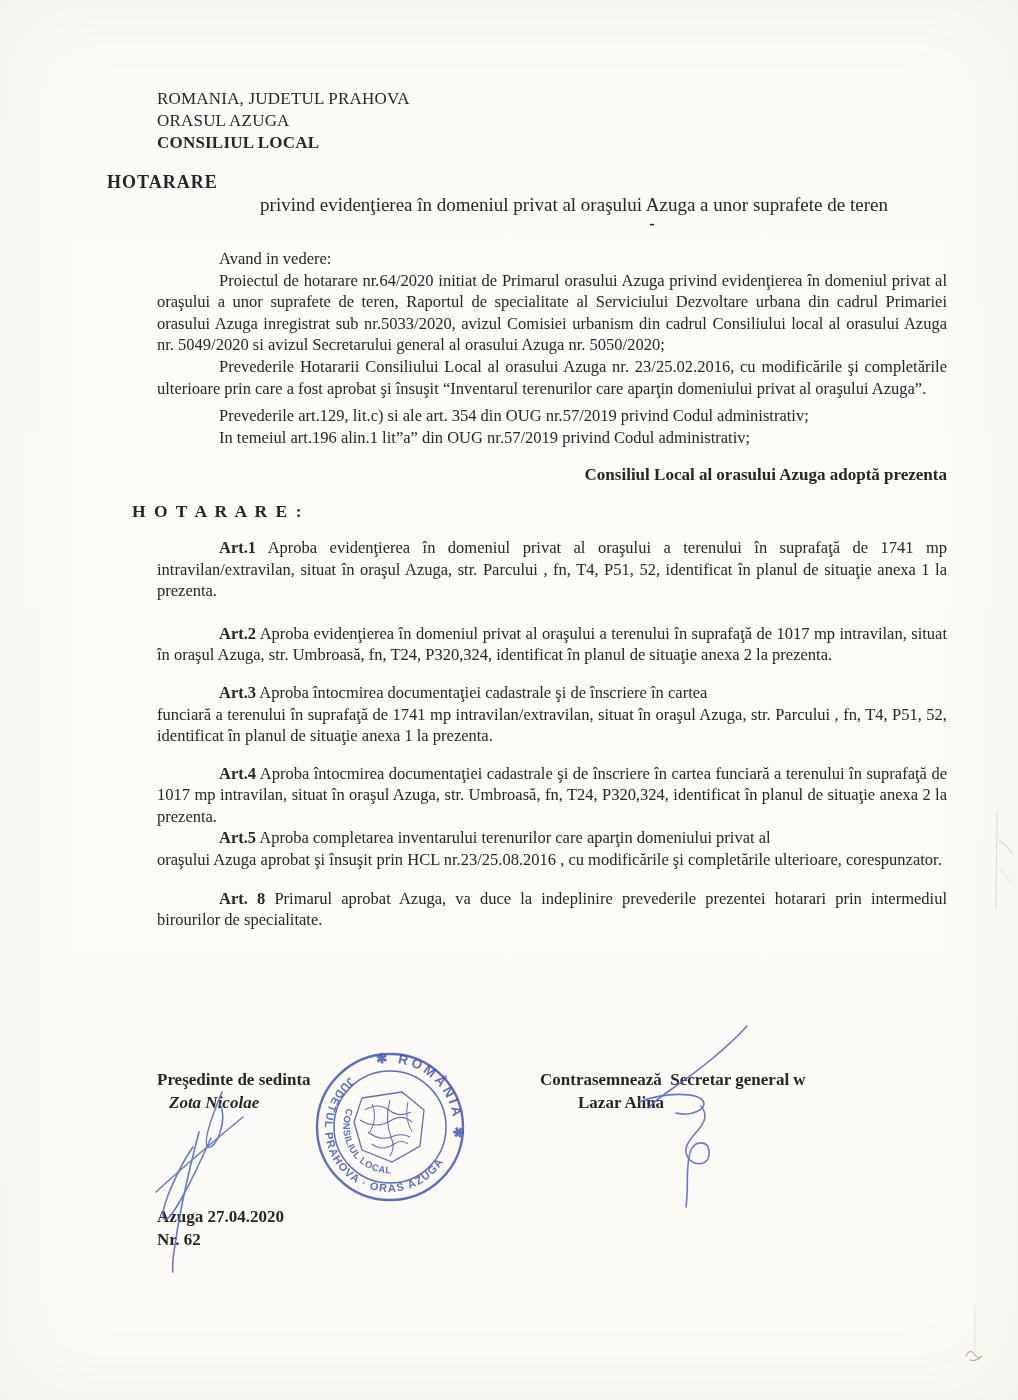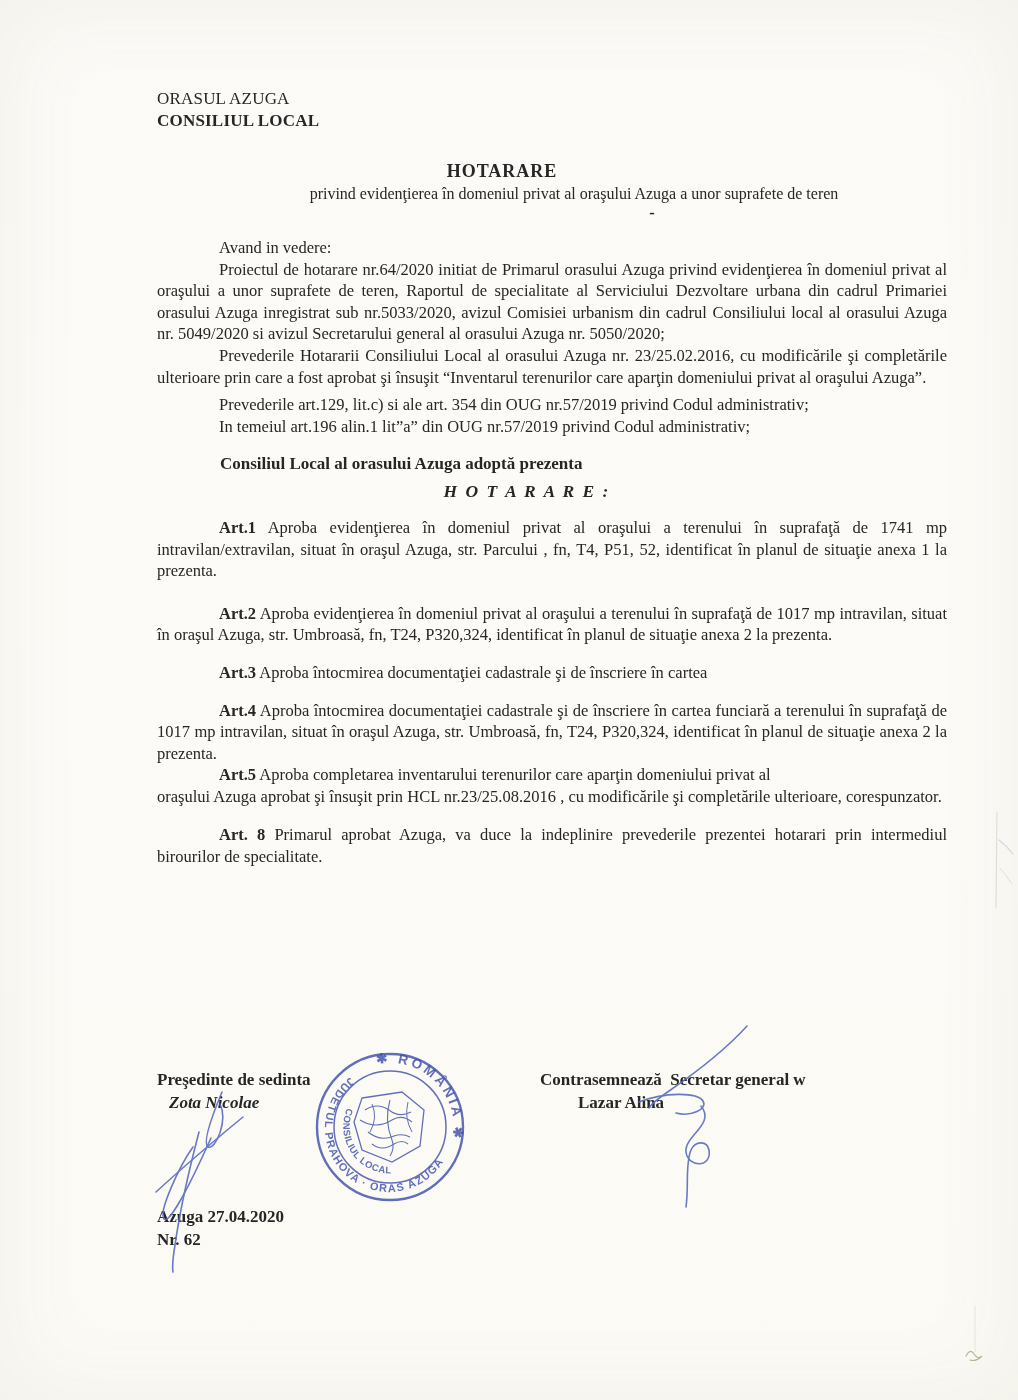--- a/index.html
+++ b/index.html
@@ -7,48 +7,49 @@
     position:relative;width:1018px;height:1400px;margin:0 auto;
     background:linear-gradient(180deg,#fbfaf6 0%,#fcfbf7 35%,#fbfaf5 100%);
     overflow:hidden;
     font-family:"Liberation Serif", serif;
     color:#262626;
   }
   .page::after{content:"";position:absolute;inset:0;box-shadow:inset 0 0 90px rgba(120,110,85,0.07);pointer-events:none;}
   .content{position:absolute;left:157px;top:88px;width:790px;font-size:16.5px;line-height:21.6px;}
   .b{font-weight:bold;}
   .letterhead div{line-height:22px;font-size:17px;letter-spacing:.2px;}
-  .doc-title{text-align:center;font-weight:bold;font-size:18px;line-height:23px;margin-top:28px;letter-spacing:1px;transform:translateX(-50px);}
-  .doc-subtitle{text-align:center;font-size:16px;line-height:22px;transform:translateX(22px);}
+  .doc-title{text-align:left;font-weight:bold;font-size:18px;line-height:23px;margin-top:17px;letter-spacing:1px;transform:translateX(-50px);}
+  .doc-subtitle{text-align:center;font-size:19px;line-height:22px;transform:translateX(22px);}
   .doc-dash{text-align:center;line-height:16px;font-weight:bold;transform:translateX(100px);}
   p{margin:0;}
   .intro{text-indent:62px;margin-top:16px;}
   .para{text-align:justify;text-indent:62px;}
   .p3{margin-top:6px;}
-  .adopt{font-weight:bold;margin-top:16px;text-indent:63px;font-size:17px;}
-  .heading2{text-align:center;font-weight:bold;font-size:17.5px;letter-spacing:2px;margin-top:5px;line-height:22px;transform:translateX(-25px);font-style:italic;}
+  .adopt{font-weight:bold;margin-top:16px;text-indent:63px;font-size:17px;text-align:right;}
+  .heading2{text-align:left;font-weight:bold;font-size:17.5px;letter-spacing:2px;margin-top:14px;line-height:22px;transform:translateX(-25px);}
   .art1{margin-top:15px;}.art2{margin-top:21px;}.art3{margin-top:16px;}
   .art4{margin-top:16px;}.art5{}.art6{margin-top:17px;}
   .sig-block{position:absolute;left:157px;top:1068px;width:790px;font-size:17px;font-weight:bold;line-height:23px;}
   .sig-left{position:absolute;left:0;top:0;}
   .sig-right{position:absolute;left:383px;top:0;}
   .sig-left .name{padding-left:12px;font-style:italic;}
   .sig-right .name{padding-left:38px;}
   .role,.name{white-space:pre;}
   .footer{position:absolute;left:157px;top:1206px;font-size:17px;font-weight:bold;line-height:22.5px;}
   .overlay{position:absolute;left:0;top:0;z-index:3;pointer-events:none;}
 </style>
 </head>
 <body>
 
 <div class="page">
 
   <div class="content">
 
     <div class="letterhead">
+      <div>ROMANIA, JUDETUL PRAHOVA</div>
       <div>ORASUL  AZUGA</div>
       <div class="b">CONSILIUL LOCAL</div>
     </div>
 
     <div class="doc-title">HOTARARE</div>
     <div class="doc-subtitle">privind evidenţierea în domeniul privat al oraşului Azuga a unor suprafete de teren</div>
     <div class="doc-dash">-</div>
 
     <p class="intro">Avand in vedere:</p>
     <p class="para">Proiectul de hotarare nr.64/2020 initiat de Primarul orasului Azuga privind evidenţierea în domeniul privat al oraşului a unor suprafete de teren, Raportul de specialitate  al Serviciului Dezvoltare urbana din cadrul Primariei orasului Azuga inregistrat sub nr.5033/2020, avizul Comisiei urbanism din cadrul Consiliului local al orasului Azuga nr. 5049/2020 si avizul Secretarului general al orasului Azuga nr. 5050/2020;</p>
@@ -56,21 +57,21 @@
     <p class="para p3">Prevederile art.129, lit.c) si ale art. 354 din OUG nr.57/2019 privind Codul administrativ;</p>
     <p class="para">In temeiul art.196 alin.1 lit”a” din OUG nr.57/2019 privind Codul administrativ;</p>
 
     <p class="adopt">Consiliul Local al orasului Azuga adoptă prezenta</p>
     <div class="heading2">H O T A R A R E :</div>
 
     <p class="para art1"><span class="b">Art.1</span> <span>Aproba evidenţierea în domeniul privat al oraşului a terenului în suprafaţă de 1741 mp intravilan/extravilan, situat în oraşul Azuga, str. Parcului , fn, T4, P51, 52, identificat în planul de situaţie anexa 1  la prezenta.</span></p>
 
     <p class="para art2"><span class="b">Art.2</span> <span>Aproba evidenţierea în domeniul privat al oraşului a terenului în suprafaţă de 1017 mp intravilan, situat în oraşul Azuga, str. Umbroasă, fn, T24, P320,324, identificat în planul de situaţie anexa 2 la prezenta.</span></p>
 
-    <p class="para art3"><span class="b">Art.3</span> <span>Aproba întocmirea  documentaţiei cadastrale şi de înscriere în cartea</span><br></p>
+    <p class="para art3"><span class="b">Art.3</span> <span>Aproba întocmirea  documentaţiei cadastrale şi de înscriere în cartea</span><br><span>funciară a terenului în suprafaţă de 1741 mp intravilan/extravilan, situat în oraşul Azuga, str. Parcului , fn, T4, P51, 52, identificat în planul de situaţie anexa 1  la prezenta.</span></p>
 
     <p class="para art4"><span class="b">Art.4</span> <span>Aproba întocmirea  documentaţiei cadastrale şi de înscriere în cartea funciară a terenului în suprafaţă de 1017 mp intravilan, situat în oraşul Azuga, str. Umbroasă, fn, T24, P320,324, identificat în planul de situaţie anexa 2  la prezenta.</span></p>
 
     <p class="para art5"><span class="b">Art.5</span> <span>Aproba completarea inventarului terenurilor care aparţin domeniului privat al</span><br><span>oraşului  Azuga aprobat şi însuşit  prin HCL nr.23/25.08.2016 , cu modificările şi completările ulterioare, corespunzator.</span></p>
 
     <p class="para art6"><span class="b">Art. 8</span> <span>Primarul aprobat Azuga, va duce la indeplinire prevederile prezentei hotarari prin intermediul birourilor de specialitate.</span></p>
 
   </div>
 
   <div class="sig-block">

